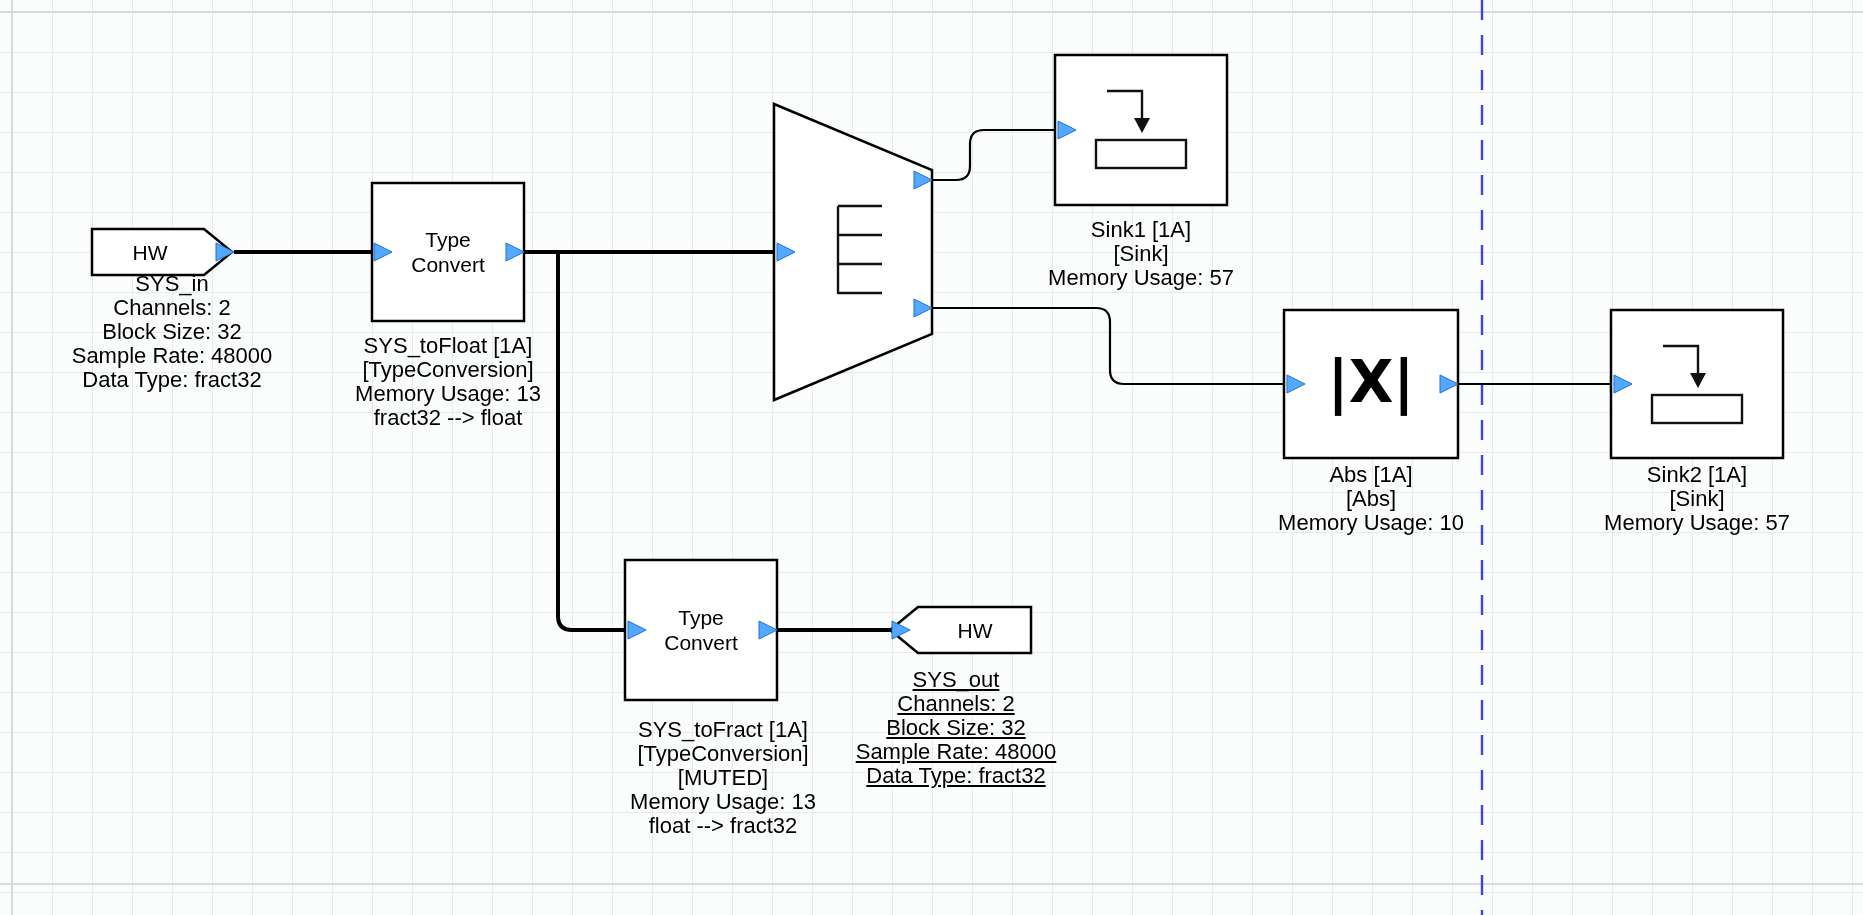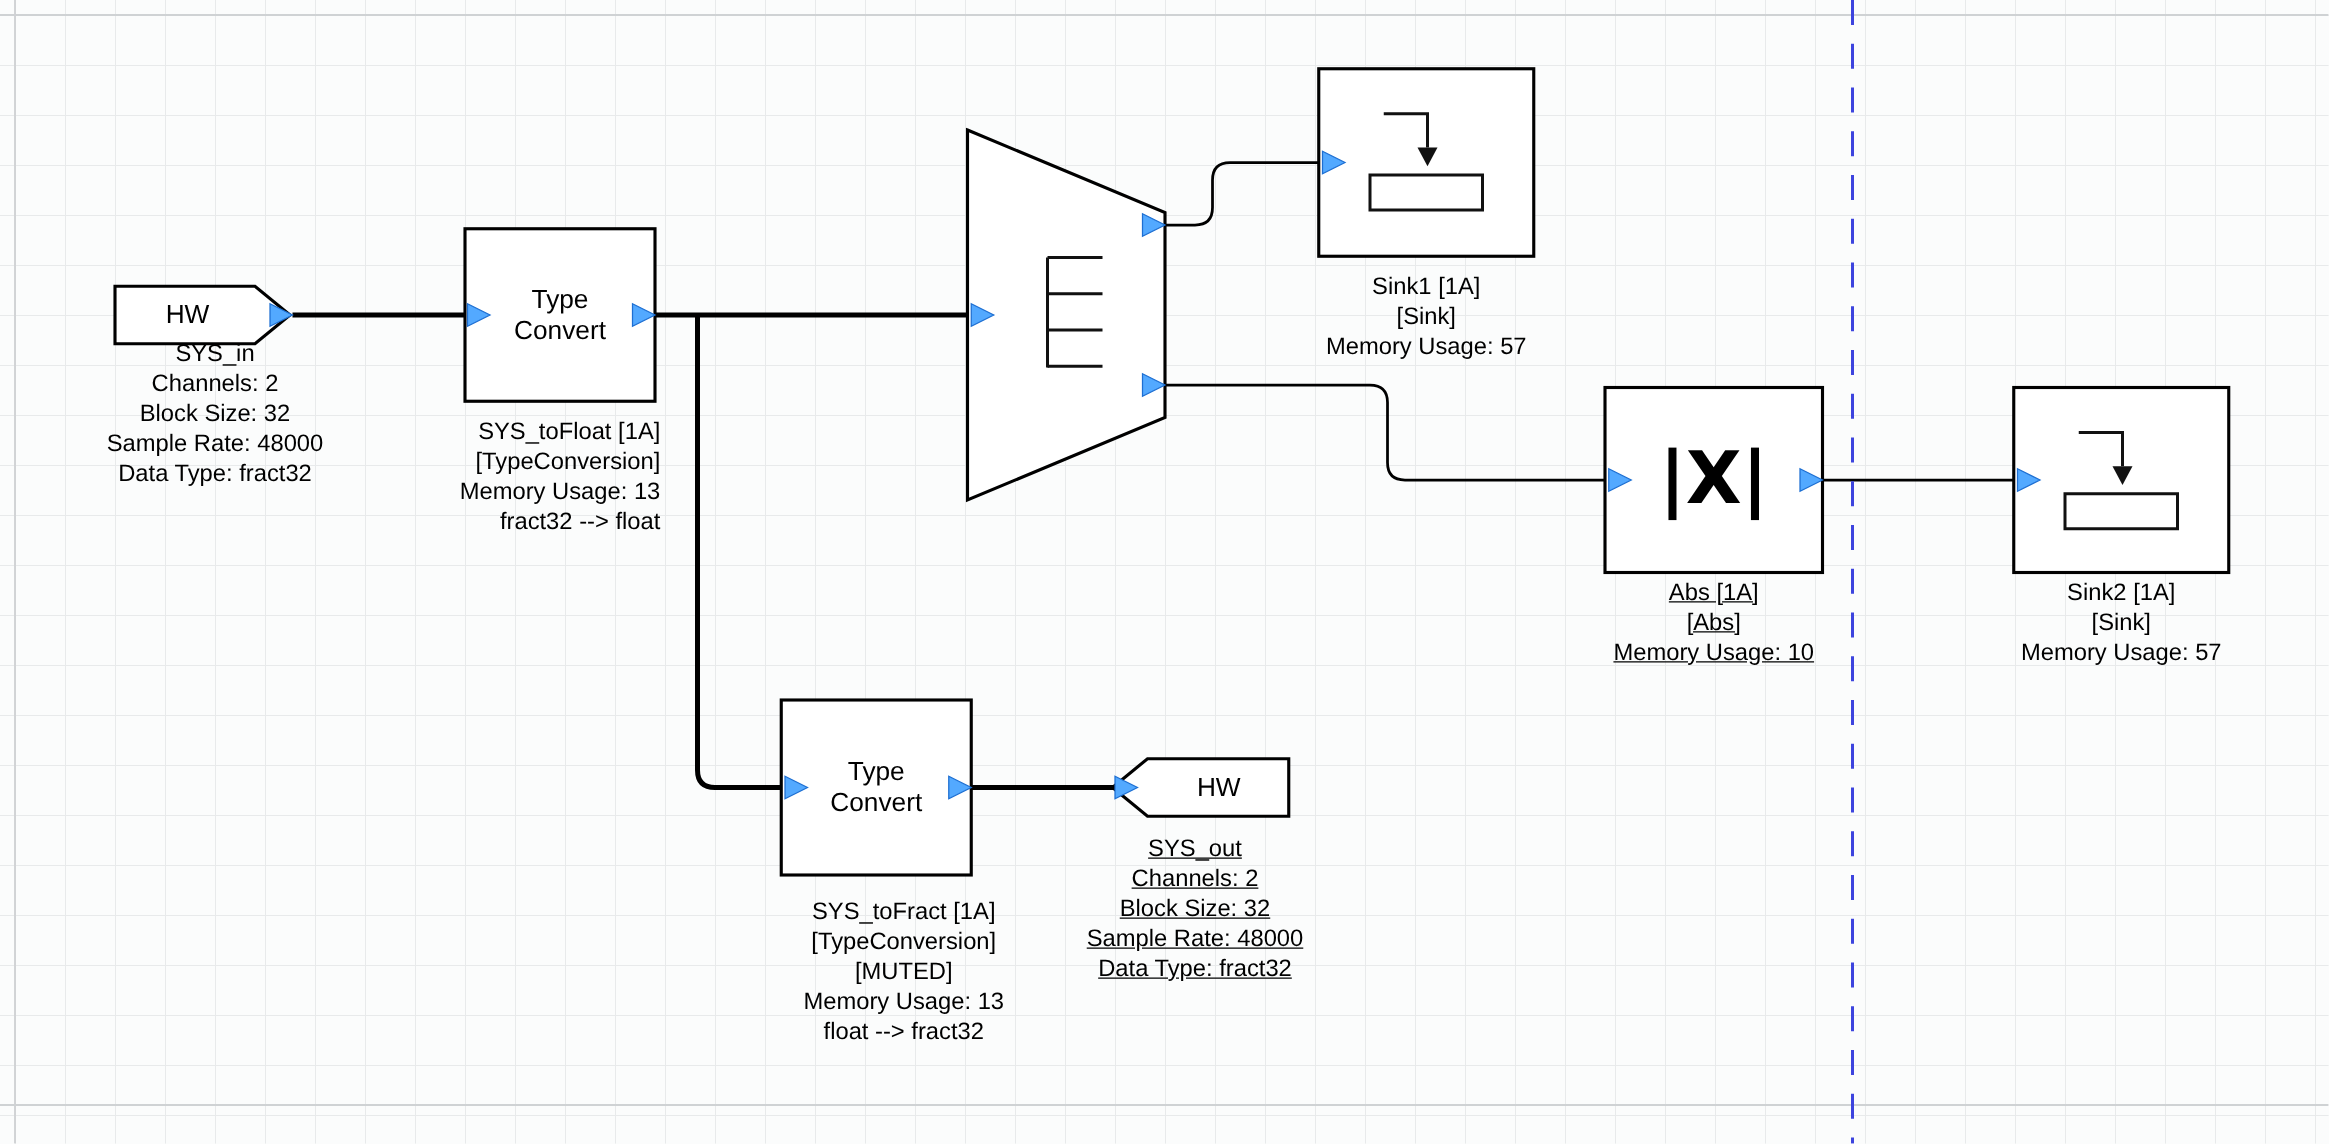--- a/index.html
+++ b/index.html
@@ -30,21 +30,21 @@
   .block-title {
     position:absolute; transform:translate(-50%,-50%);
     text-align:center; font-size:21px; line-height:25px; white-space:nowrap;
   }
   .abs-glyph {
     position:absolute; transform:translate(-50%,-50%);
     font-size:58px; font-weight:bold; font-family:"DejaVu Sans", sans-serif;
   }
   .label-stack {
     position:absolute; transform:translateX(-50%);
-    text-align:center; font-size:19px; line-height:24px; white-space:nowrap;
+    text-align:center; font-size:22px; line-height:24px; white-space:nowrap;
   }
   .bold { font-weight:normal; }
 </style>
 </head>
 <body>
 
 <div id="canvas">
 
   <svg id="diagram-svg" width="1863" height="915" viewBox="0 0 1863 915">
 
@@ -121,35 +121,35 @@
   <div class="block-title" style="left:975px; top:630px;">HW</div>
 
   <div class="label-stack" style="left:172px; top:272px;">
     <div>SYS_in</div>
     <div>Channels: 2</div>
     <div>Block Size: 32</div>
     <div>Sample Rate: 48000</div>
     <div>Data Type: fract32</div>
   </div>
 
-  <div class="label-stack" style="left:448px; top:334px;text-align:right;">
+  <div class="label-stack" style="left:448px; top:334px;">
     <div>SYS_toFloat [1A]</div>
     <div>[TypeConversion]</div>
     <div>Memory Usage: 13</div>
     <div>fract32 --&gt; float</div>
   </div>
 
 
   <div class="label-stack" style="left:1141px; top:218px;">
     <div>Sink1 [1A]</div>
     <div>[Sink]</div>
     <div class="bold">Memory Usage: 57</div>
   </div>
 
-  <div class="label-stack" style="left:1371px; top:463px;text-decoration:underline;">
+  <div class="label-stack" style="left:1371px; top:463px;">
     <div>Abs [1A]</div>
     <div>[Abs]</div>
     <div>Memory Usage: 10</div>
   </div>
 
   <div class="label-stack" style="left:1697px; top:463px;">
     <div>Sink2 [1A]</div>
     <div>[Sink]</div>
     <div class="bold">Memory Usage: 57</div>
   </div>

